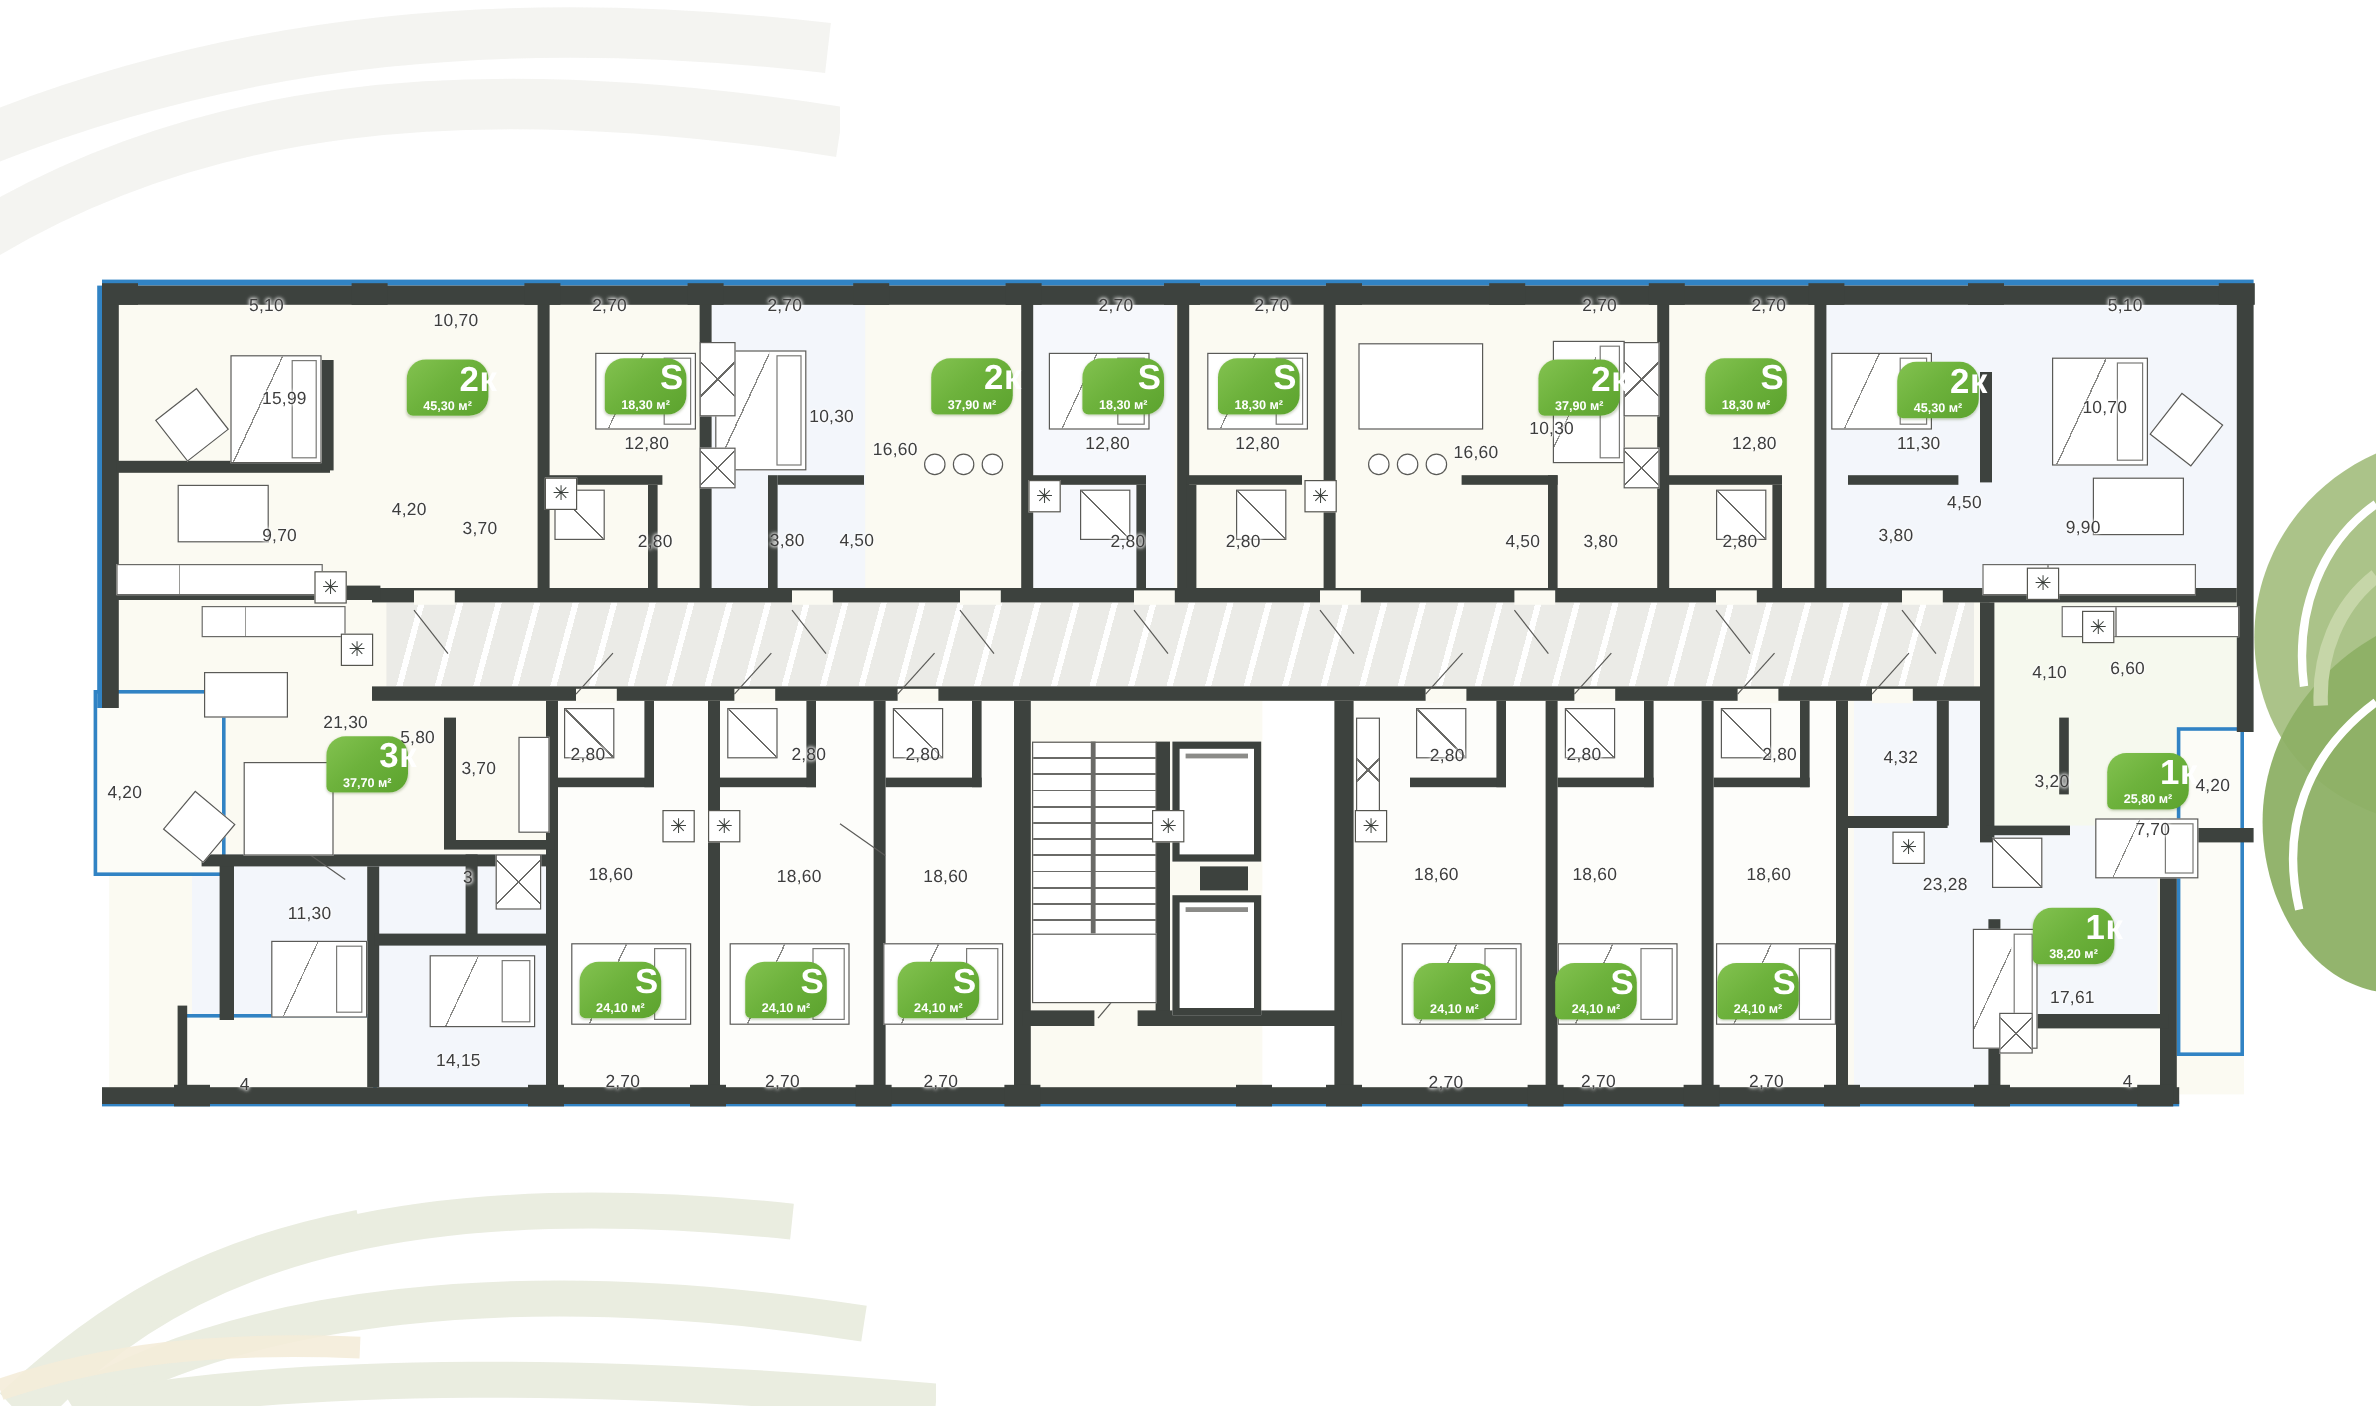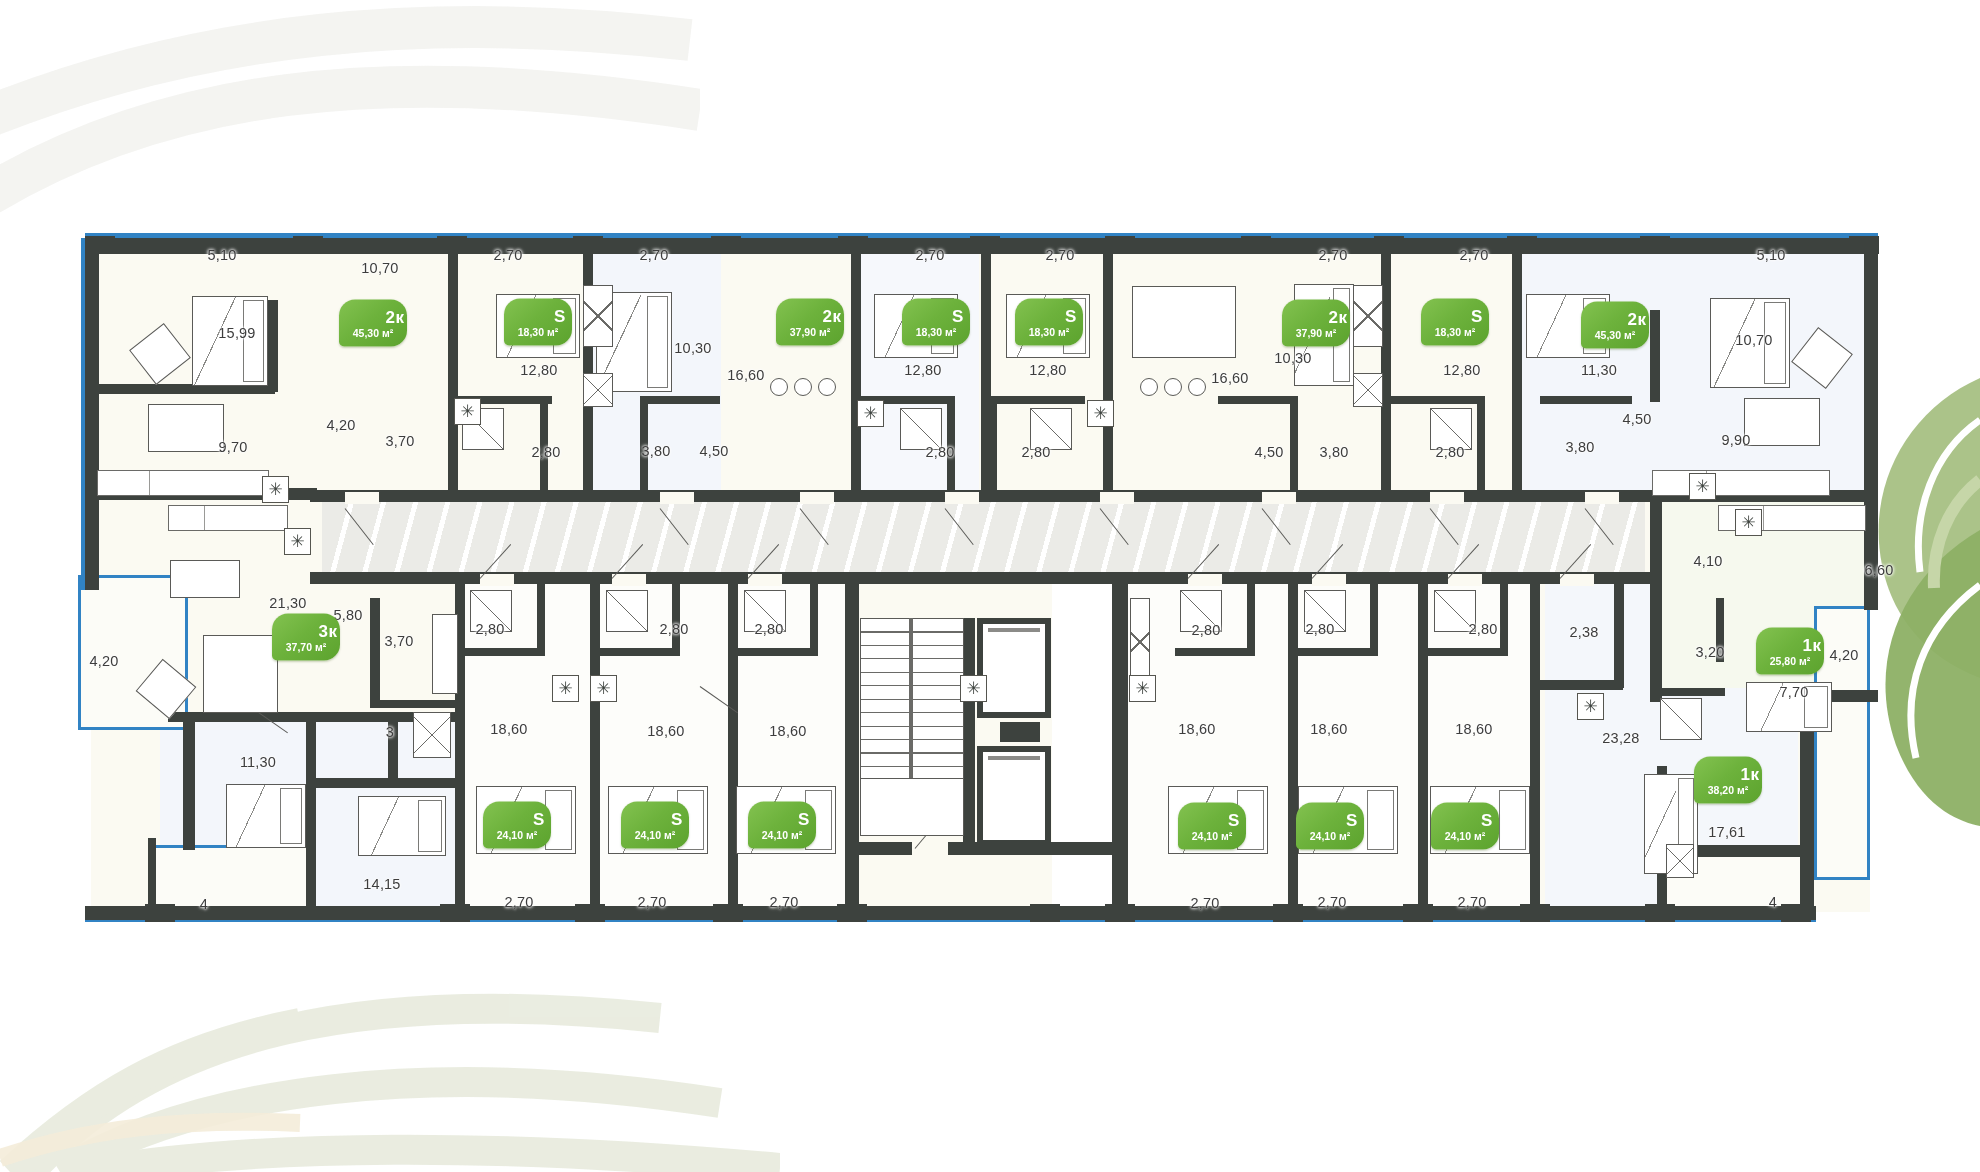--- a/index.html
+++ b/index.html
@@ -35,21 +35,21 @@
   .xbox{position:absolute;border:1.4px solid #5a5a57;background:
     linear-gradient(45deg,transparent 48.8%,#6a6a67 48.8%,#6a6a67 51.2%,transparent 51.2%),
     linear-gradient(-45deg,transparent 48.8%,#6a6a67 48.8%,#6a6a67 51.2%,transparent 51.2%),#ffffff;}
   .dim{position:absolute;transform:translate(-50%,-50%);font-size:14.5px;color:#3d3d3d;
     letter-spacing:.2px;white-space:nowrap;text-shadow:0 0 3px #fff,0 0 3px #fff,0 0 4px #fff;}
   .badge{position:absolute;transform:translate(-50%,-50%);width:68px;height:47px;
     border-radius:16px 16px 16px 5px;color:#ffffff;text-align:center;cursor:pointer;
     background:linear-gradient(140deg,#83c250 0%,#6db23c 45%,#5ca32e 100%);
     box-shadow:0 1px 2px rgba(60,90,20,.25);display:flex;flex-direction:column;
     justify-content:center;line-height:1;}
-  .badge .t{font-size:17px;font-weight:bold;letter-spacing:.5px;padding-left:44px;}
+  .badge .t{font-size:29px;font-weight:bold;letter-spacing:.5px;padding-left:44px;}
   .badge .a{font-size:10.5px;font-weight:bold;margin-top:2px;}
   .leaf{position:absolute;}
 </style>
 </head>
 <body>
 
 <div class="canvas">
 
   <svg class="leaf" style="left:0;top:0;" width="700" height="260" viewBox="0 0 700 260">
     <g stroke="#f3f3f0" stroke-width="42" fill="none" opacity="0.9">
@@ -423,24 +423,24 @@
         <div class="dim" style="left: 784px; top: 902px;">2,70</div>
         <div class="dim" style="left: 1206px; top: 630px;">2,80</div>
         <div class="dim" style="left: 1320px; top: 629px;">2,80</div>
         <div class="dim" style="left: 1483px; top: 629px;">2,80</div>
         <div class="dim" style="left: 1197px; top: 729px;">18,60</div>
         <div class="dim" style="left: 1329px; top: 729px;">18,60</div>
         <div class="dim" style="left: 1474px; top: 729px;">18,60</div>
         <div class="dim" style="left: 1205px; top: 903px;">2,70</div>
         <div class="dim" style="left: 1332px; top: 902px;">2,70</div>
         <div class="dim" style="left: 1472px; top: 902px;">2,70</div>
-        <div class="dim" style="left: 1584px; top: 632px;">2,38</div>
+        <div class="dim" style="left: 1584px; top: 632px;">4,32</div>
         <div class="dim" style="left: 1621px; top: 738px;">23,28</div>
         <div class="dim" style="left: 1708px; top: 561px;">4,10</div>
-        <div class="dim" style="left: 1879px; top: 558px; margin-top: 12px;">6,60</div>
+        <div class="dim" style="left: 1773px; top: 558px;">6,60</div>
         <div class="dim" style="left: 1710px; top: 652px;">3,20</div>
         <div class="dim" style="left: 1794px; top: 692px;">7,70</div>
         <div class="dim" style="left: 1844px; top: 655px;">4,20</div>
         <div class="dim" style="left: 1727px; top: 832px;">17,61</div>
         <div class="dim" style="left: 1773px; top: 902px;">4</div>
       </div>
     <div id="layer-badges">
         <div class="badge" style="left: 373px; top: 323px;">
           <div class="t">2к</div>
           <div class="a">45,30 м²</div>

